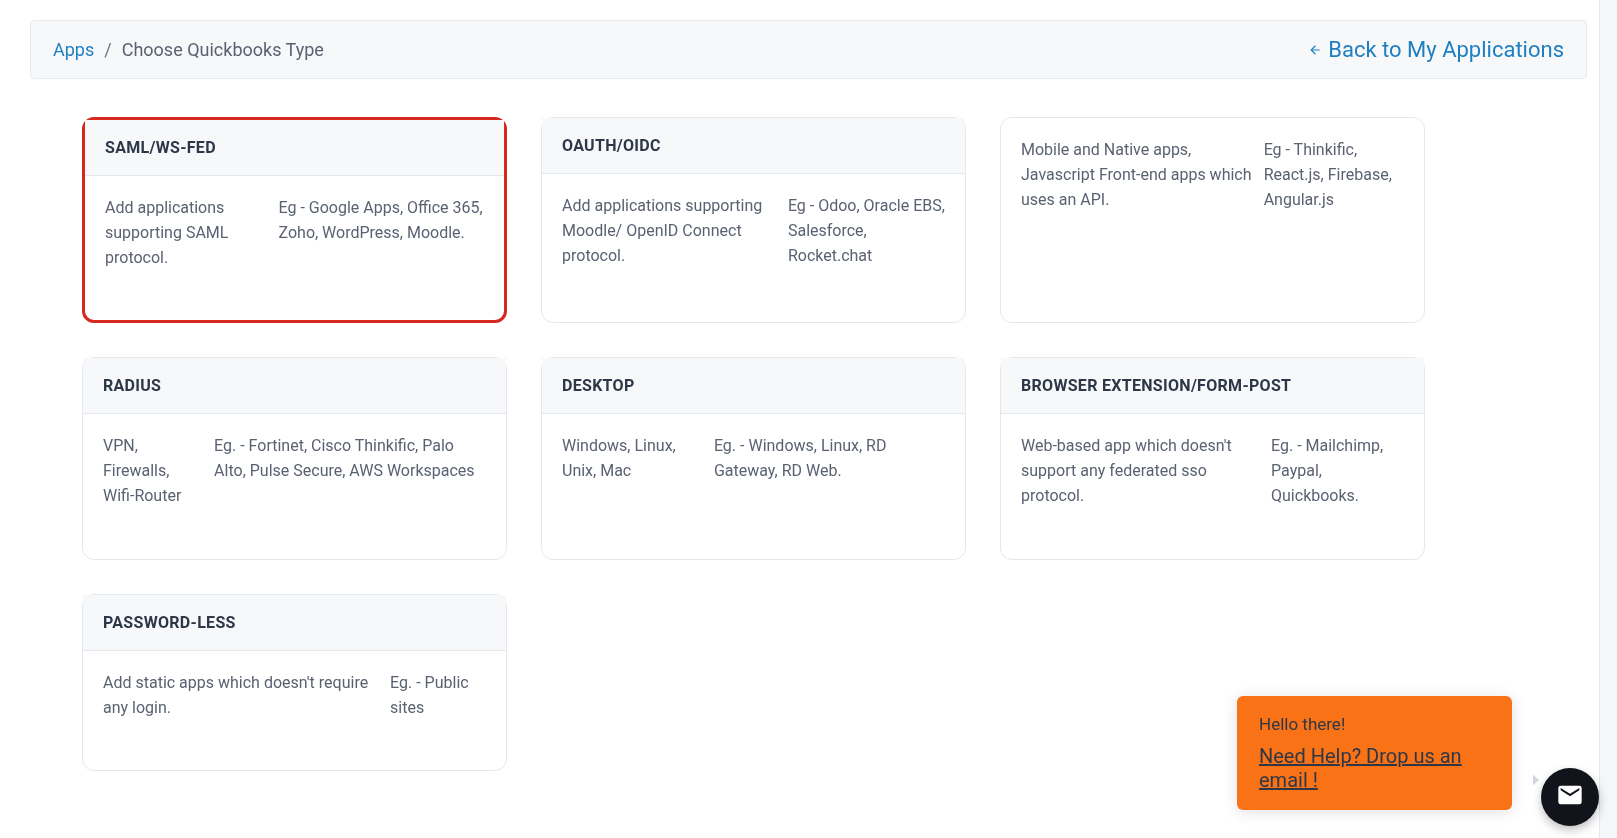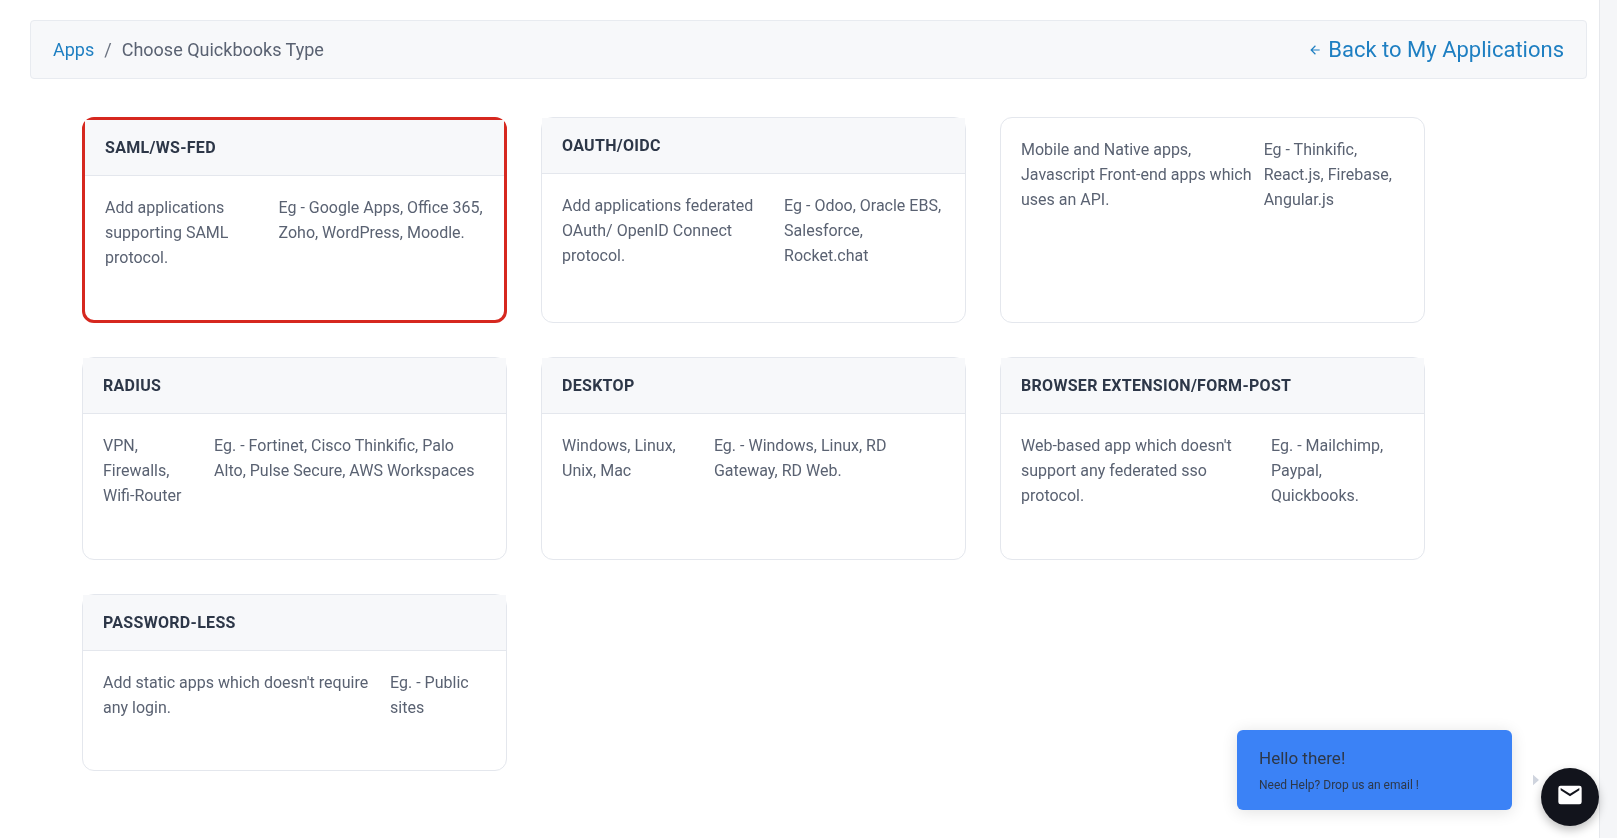--- a/index.html
+++ b/index.html
@@ -97,34 +97,35 @@
     font-size: 16px;
     color: #5a6272;
     line-height: 1.55;
     margin-left: 10px;
   }
   
   .chat-popup {
     position: absolute;
     right: 105px;
     bottom: 28px;
-    background: #3b82f6;
+    background: #f97316;
     border-radius: 6px;
     box-shadow: 0 2px 16px rgba(0,0,0,0.12);
     padding: 18px 22px;
     width: 275px;
   }
   .chat-line1 {
     font-size: 17px;
     color: #2d3748;
     margin-bottom: 10px;
   }
   .chat-line2 {
-    font-size: 12px;
+    font-size: 20px;
     color: #2d3748;
+    text-decoration: underline;
   }
   .chat-tail {
     position: absolute;
     right: 72px;
     bottom: 44px;
     color: #cfd4de;
     font-size: 22px;
   }
   .chat-fab {
     position: absolute;
@@ -185,21 +186,21 @@
           <div class="card-desc">Add applications supporting SAML protocol.</div>
           <div class="card-example">Eg - Google Apps, Office 365, Zoho, WordPress, Moodle.</div>
         </div>
       </div>
 
       <div class="card">
         <div class="card-header">
           <div class="card-title">OAUTH/OIDC</div>
         </div>
         <div class="card-body">
-          <div class="card-desc">Add applications federated OAuth/ OpenID Connect protocol.</div>
+          <div class="card-desc">Add applications supporting Moodle/ OpenID Connect protocol.</div>
           <div class="card-example">Eg - Odoo, Oracle EBS, Salesforce, Rocket.chat</div>
         </div>
       </div>
 
       <div class="card">
         <div class="card-body">
           <div class="card-desc">Mobile and Native apps, Javascript Front-end apps which uses an API.</div>
           <div class="card-example">Eg - Thinkific, React.js, Firebase, Angular.js</div>
         </div>
       </div>

